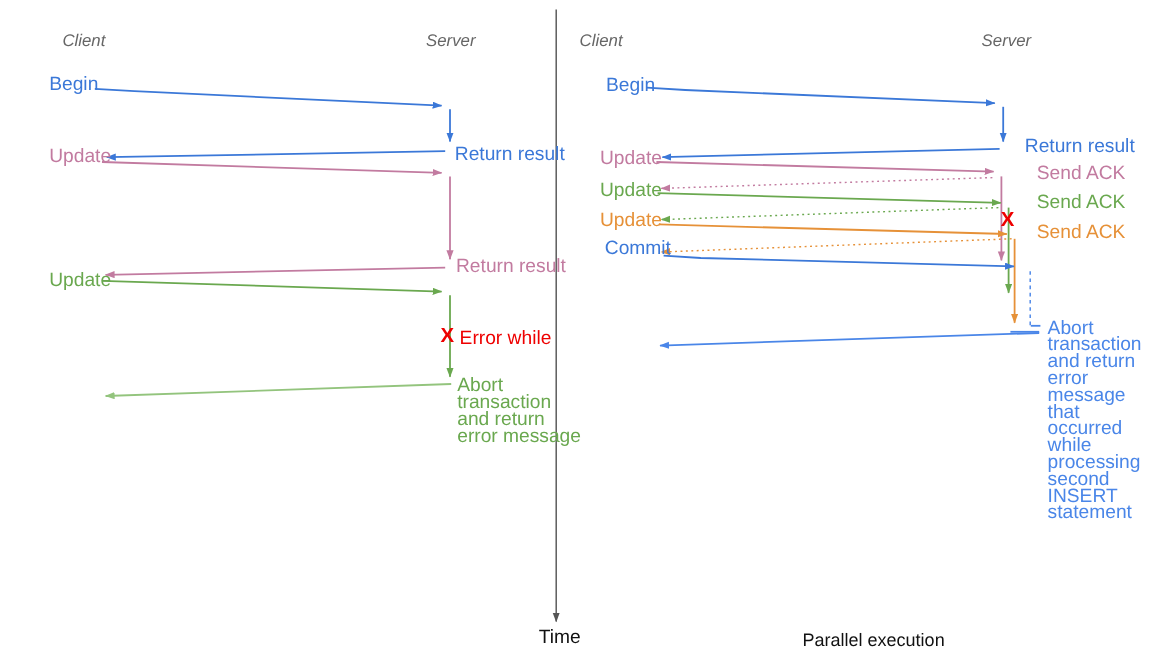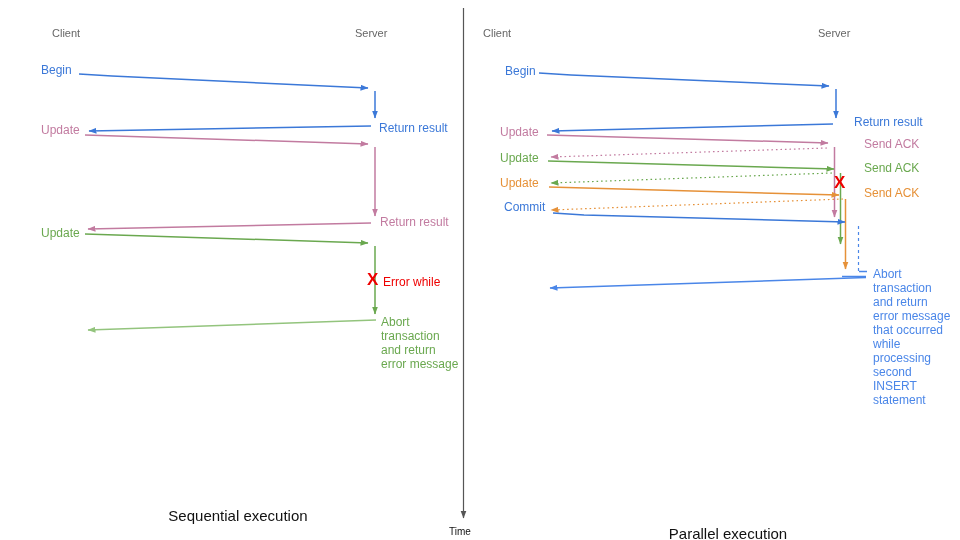--- a/index.html
+++ b/index.html
@@ -1,25 +1,25 @@
 <!DOCTYPE html>
 <html style="--blue: #3b78d8; --light_blue: #4a86e8; --pink: #c27ba0; --green: #6aa84f; --light_green: #93c47d; --orange: #e69138; --red: #ee0000; --gray: #666666; --axis: #555555; --text: #111111;"><head>
 <meta charset="utf-8">
 <style>
   html,body{margin:0;padding:0;background:#fff;}
   #stage{position:relative;width:960px;height:540px;background:#fff;overflow:hidden;
          font-family:"Liberation Sans",sans-serif;}
   #wires{position:absolute;left:0;top:0;width:960px;height:540px;}
 
-  .lbl{position:absolute;font-size:12px;line-height:13px;white-space:nowrap;}
-  .hdr{position:absolute;font-size:11px;line-height:15px;color:var(--gray);}
+  .lbl{position:absolute;font-size:16px;line-height:13px;white-space:nowrap;}
+  .hdr{position:absolute;font-size:14px;line-height:15px;font-style:italic;color:var(--gray);}
   .cap{position:absolute;font-size:15px;line-height:17px;color:var(--text);text-align:center;}
   .multi{white-space:pre-line;line-height:14px;}
   .xmark{position:absolute;font-size:17px;line-height:17px;font-weight:700;color:var(--red);}
-  .time{position:absolute;font-size:10px;line-height:14px;color:var(--text);}
+  .time{position:absolute;font-size:16px;line-height:14px;color:var(--text);}
 
   .t-blue{color:var(--blue);} .t-lblue{color:var(--light_blue);} .t-pink{color:var(--pink);}
   .t-green{color:var(--green);}
   .t-orange{color:var(--orange);} .t-red{color:var(--red);}
 
   .s-blue{stroke:var(--blue);} .s-lblue{stroke:var(--light_blue);} .s-pink{stroke:var(--pink);}
   .s-green{stroke:var(--green);} .s-lgreen{stroke:var(--light_green);}
   .s-orange{stroke:var(--orange);} .s-axis{stroke:var(--axis);}
   .wire{fill:none;stroke-width:1.5;}
   .thin{stroke-width:1.2;}
@@ -107,21 +107,20 @@
   <div class="lbl t-green" style="left:41px;top:227px;">Update</div>
 
   <div class="xmark" style="left:367px;top:271px;">X</div>
   <div class="lbl t-red" style="left:383px;top:276px;">Error while</div>
 
   <div class="lbl t-green multi" style="left:381px;top:315px;">Abort
 transaction
 and return
 error message</div>
 
-  <div class="cap" style="left:162px;top:507px;width:152px;">Sequential execution</div>
 
   <div class="hdr" style="left:483px;top:26px;">Client</div>
   <div class="hdr" style="left:818px;top:26px;">Server</div>
 
   <div class="lbl t-blue" style="left:505px;top:65px;">Begin</div>
   <div class="lbl t-blue" style="left:854px;top:116px;">Return result</div>
   <div class="lbl t-pink" style="left:500px;top:126px;">Update</div>
   <div class="lbl t-pink" style="left:864px;top:138px;">Send ACK</div>
   <div class="lbl t-green" style="left:500px;top:152px;">Update</div>
   <div class="lbl t-green" style="left:864px;top:162px;">Send ACK</div>

